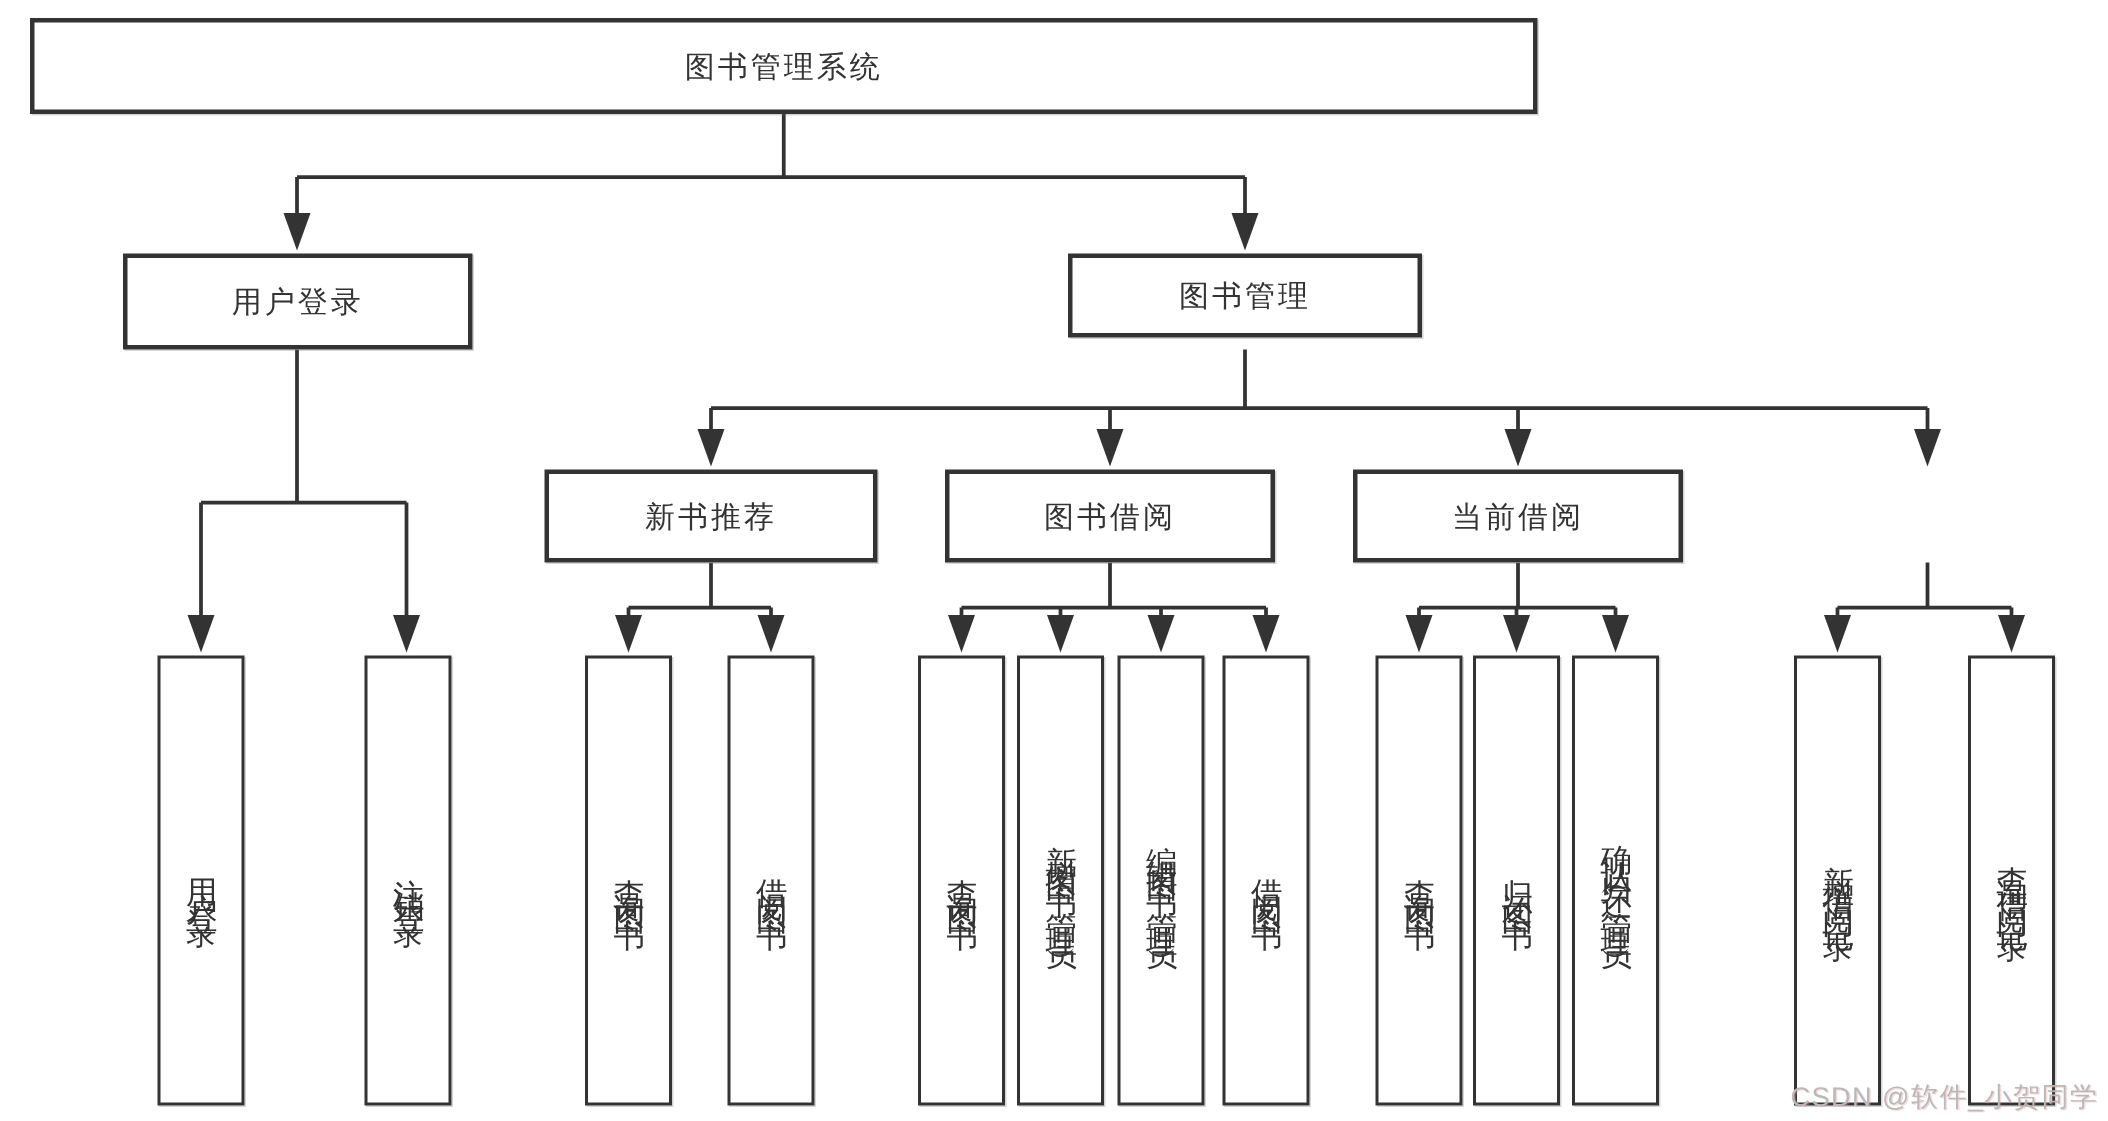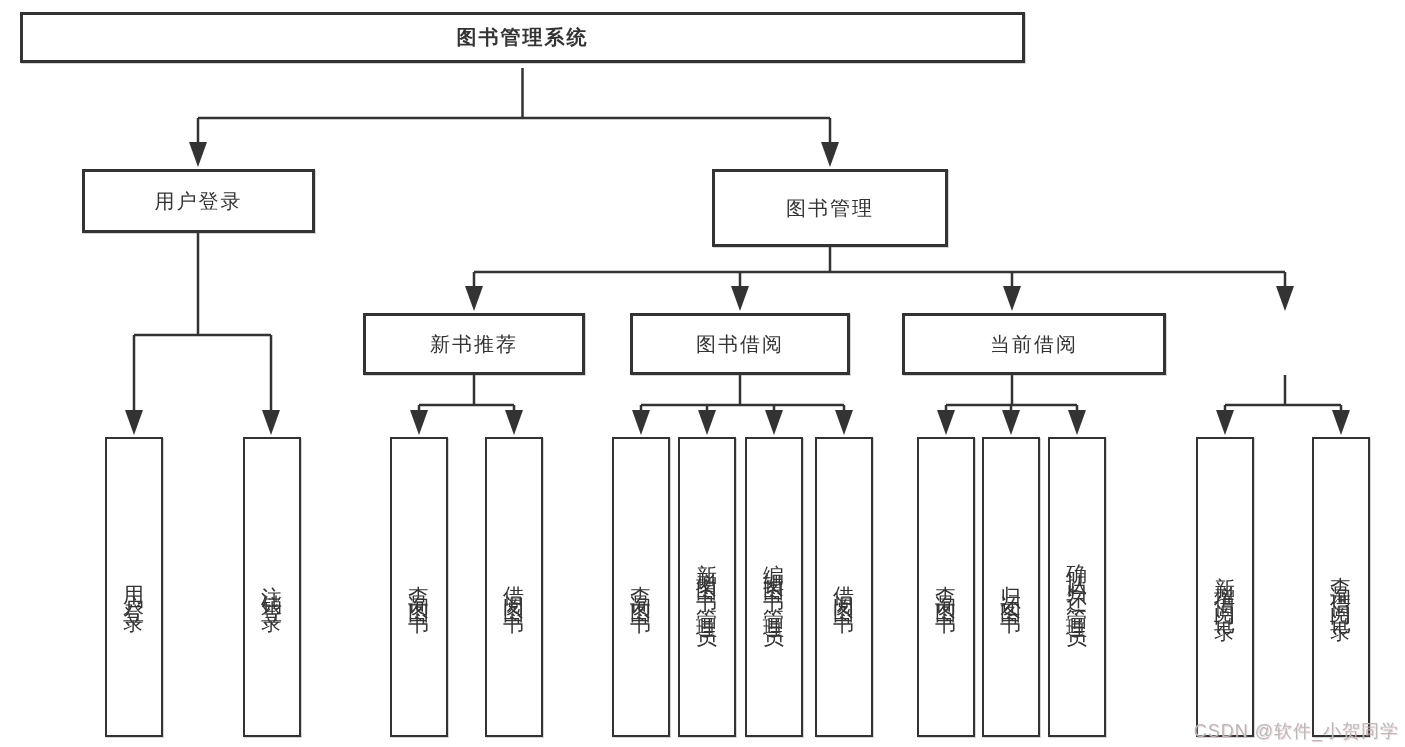--- a/index.html
+++ b/index.html
@@ -102,38 +102,38 @@
       <polygon points="774,435 765,410 783,410"></polygon>
       <polygon points="844,435 835,410 853,410"></polygon>
       <polygon points="946,435 937,410 955,410"></polygon>
       <polygon points="1011,435 1002,410 1020,410"></polygon>
       <polygon points="1077,435 1068,410 1086,410"></polygon>
       <polygon points="1225,435 1216,410 1234,410"></polygon>
       <polygon points="1341,435 1332,410 1350,410"></polygon>
     </g>
   </svg>
 
-  <div class="node" style="left:20px; top:12px; width:1005px; height:51px;font-weight:bold;">
+  <div class="node" style="left:20px; top:12px; width:1005px; height:64px;">
     <span>图书管理系统</span>
   </div>
 
   <div class="node" style="left:82px; top:169px; width:233px; height:64px;">
     <span>用户登录</span>
   </div>
-  <div class="node" style="left:712px; top:169px; width:236px; height:78px;">
+  <div class="node" style="left:712px; top:169px; width:236px; height:56px;">
     <span>图书管理</span>
   </div>
 
   <div class="node" style="left:363px; top:313px; width:222px; height:62px;">
     <span>新书推荐</span>
   </div>
   <div class="node" style="left:630px; top:313px; width:220px; height:62px;">
     <span>图书借阅</span>
   </div>
-  <div class="node" style="left:902px; top:313px; width:264px; height:62px;">
+  <div class="node" style="left:902px; top:313px; width:220px; height:62px;">
     <span>当前借阅</span>
   </div>
 
   <div class="node leaf" style="left:105px; top:437px; width:58px; height:300px;">
     <span>用户登录</span>
   </div>
   <div class="node leaf" style="left:243px; top:437px; width:58px; height:300px;">
     <span>注销登录</span>
   </div>
 

